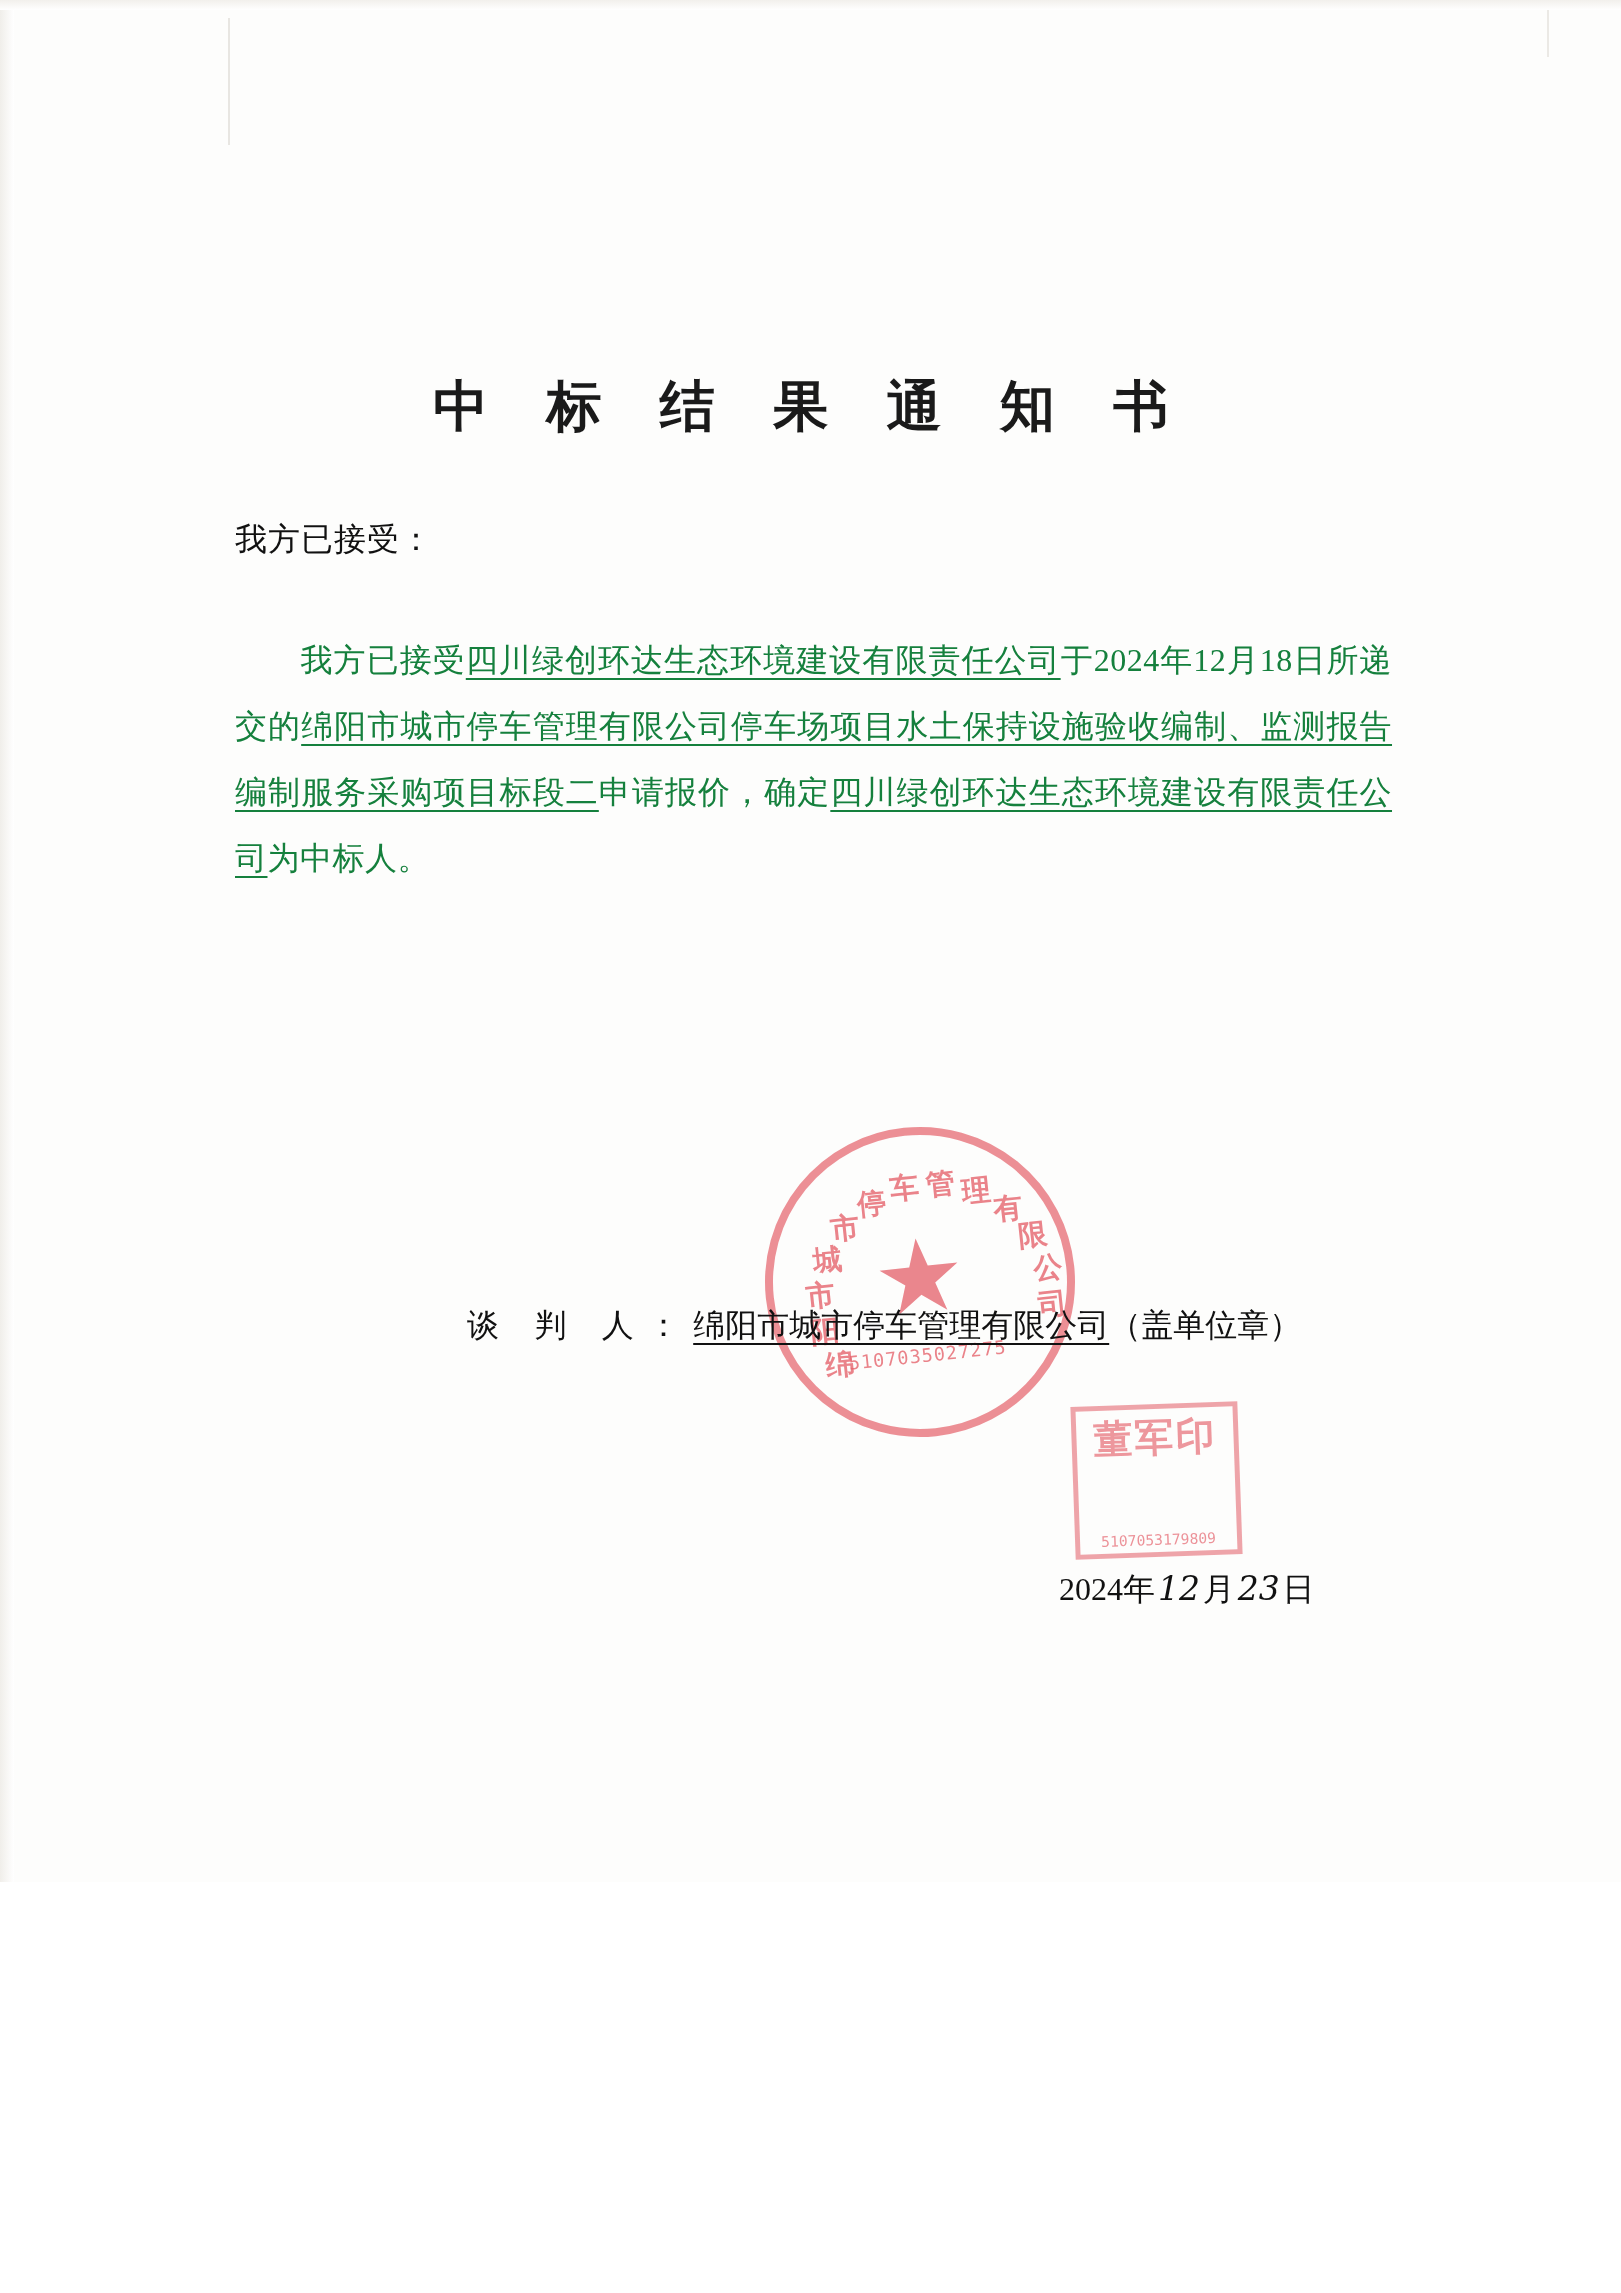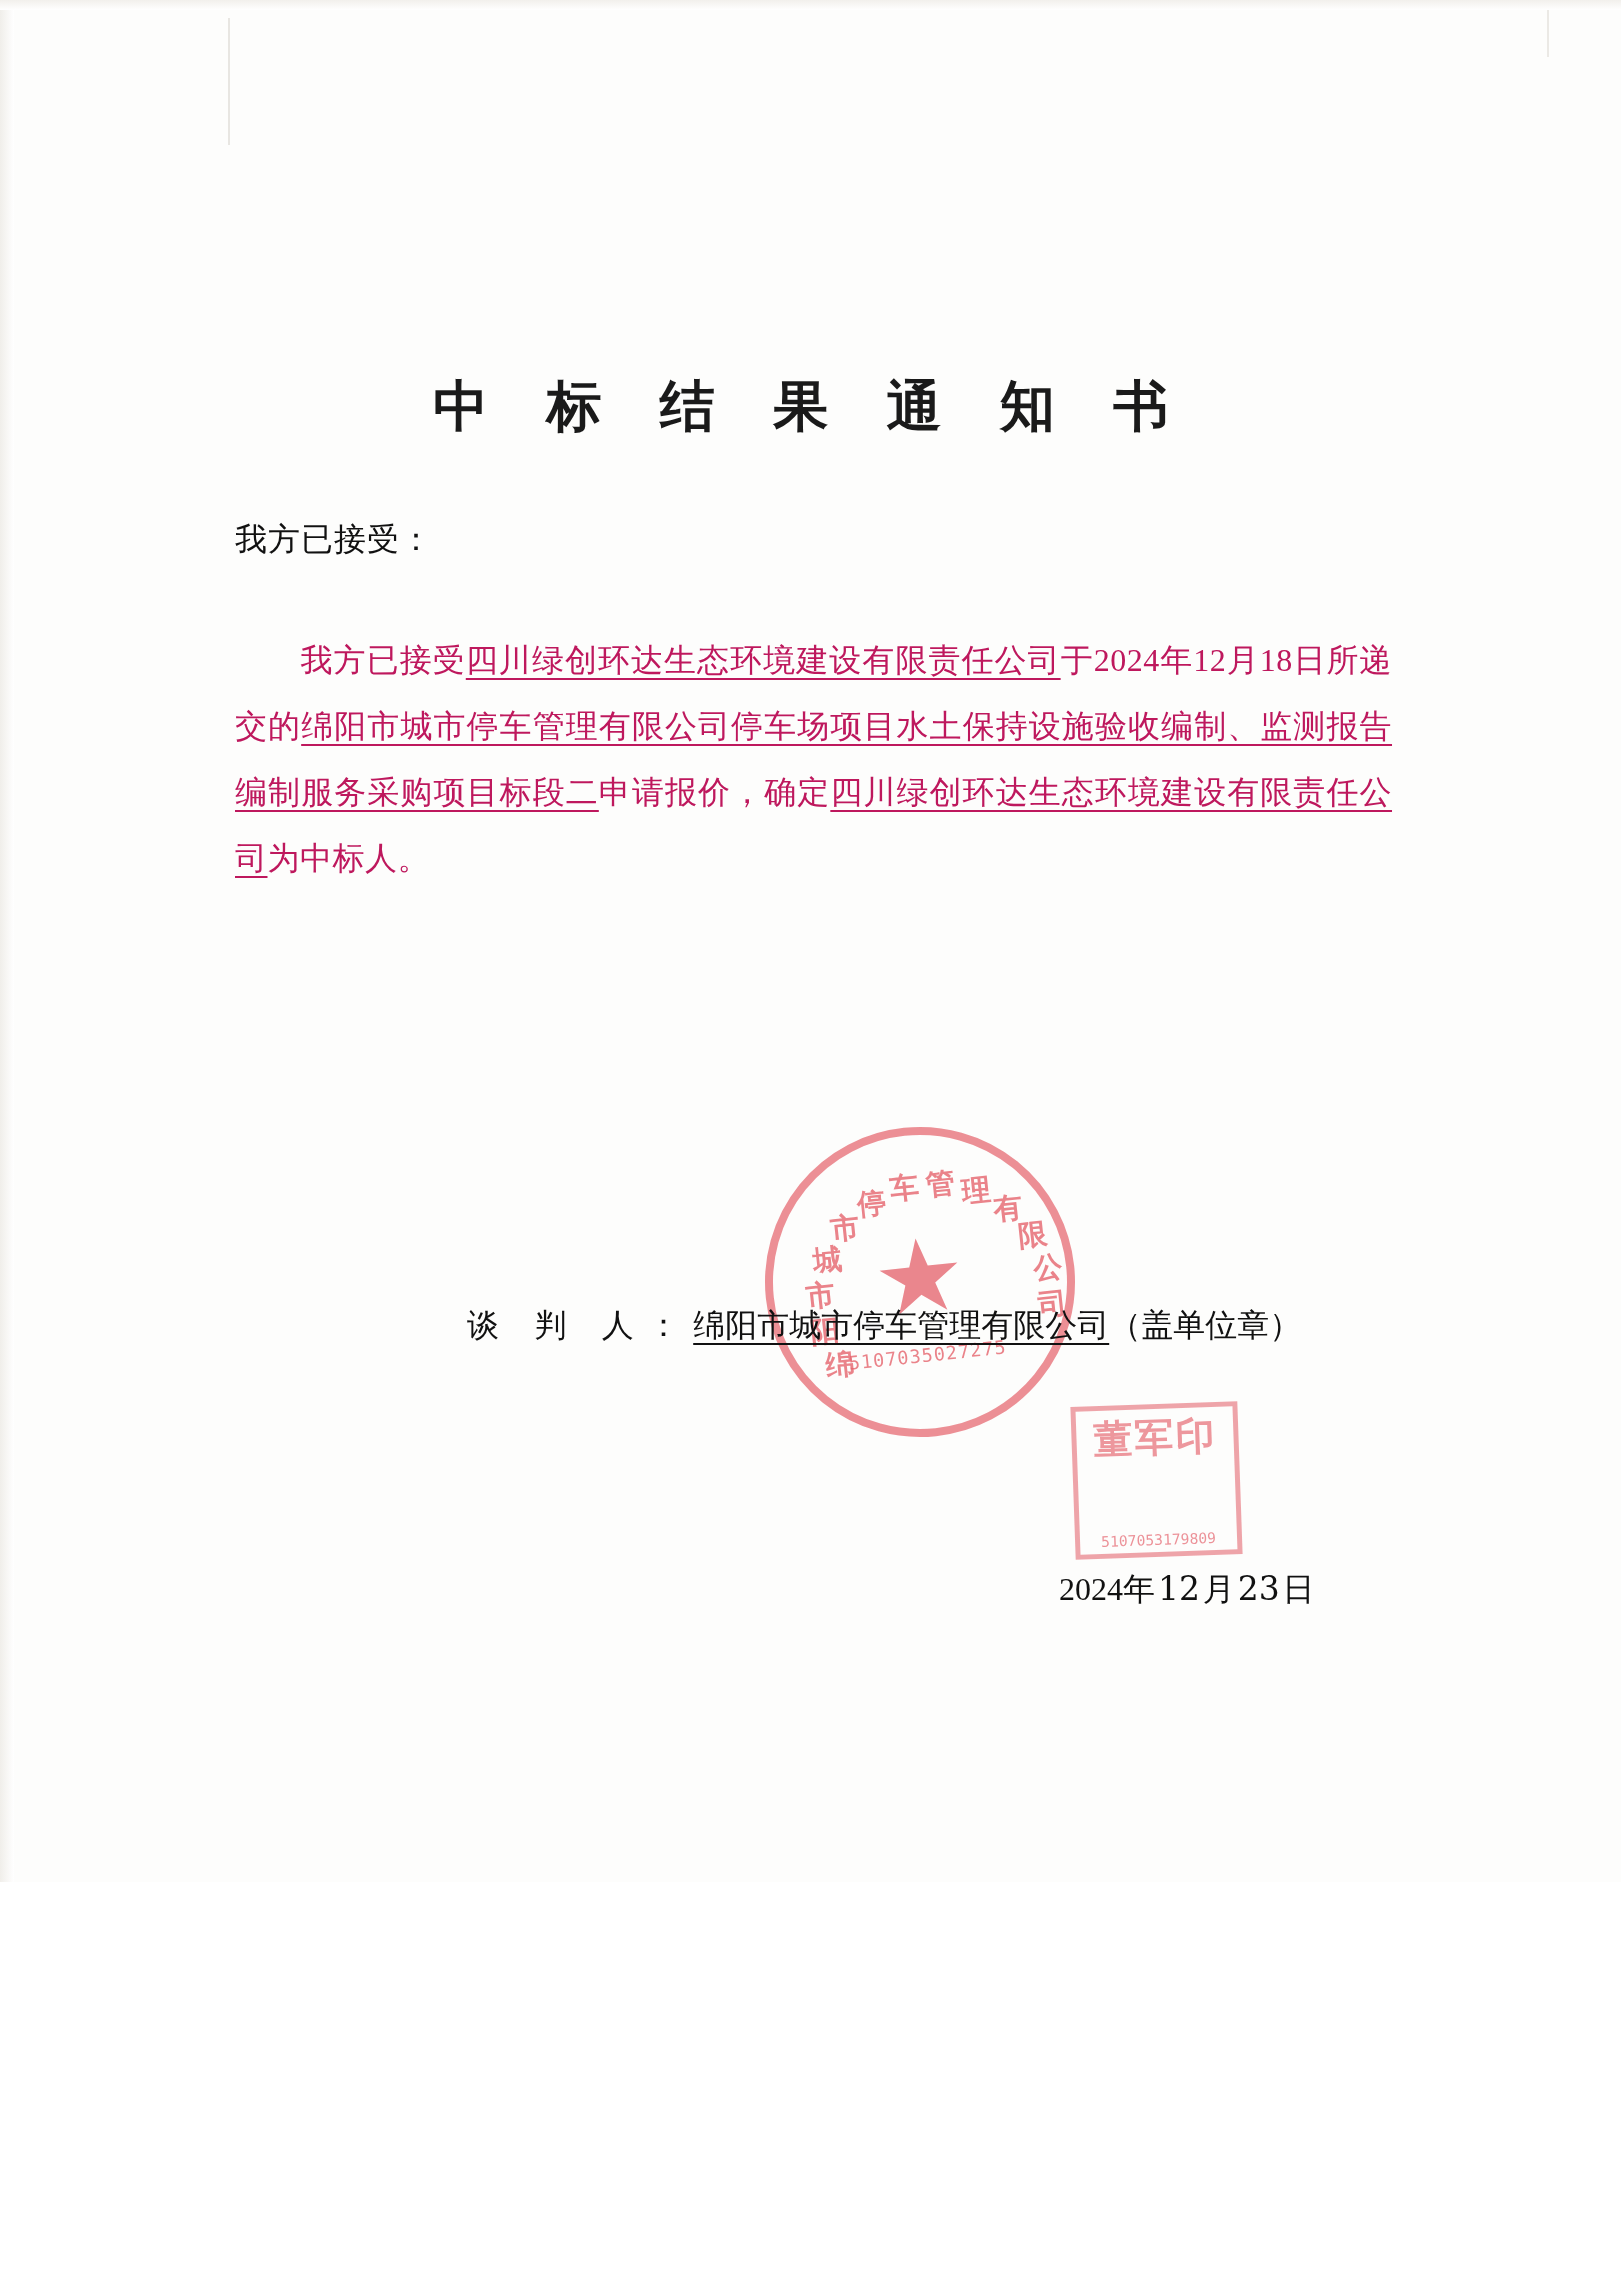--- a/index.html
+++ b/index.html
@@ -69,21 +69,21 @@
     letter-spacing: 1px;
   }
 
   .body-block {
     position: absolute;
     top: 627px;
     left: 235px;
     width: 1157px;
     font-size: 32px;
     line-height: 66px;
-    color: #be185d;
+    color: #15803d;
     letter-spacing: 0.5px;
     text-align: justify;
   }
   .indent {
     display: inline-block;
     width: 65px;
   }
   .u {
     text-decoration: underline;
     text-underline-offset: 6.9px;
@@ -126,20 +126,21 @@
   .date-line {
     position: absolute;
     top: 1568px;
     left: 1059px;
     font-size: 32px;
     color: #111;
     white-space: nowrap;
   }
   .hand {
     font-family: "DejaVu Serif", serif;
+    font-style: italic;
     font-size: 33px;
     padding: 0 2.9px;
   }
 
   
   .seal-round {
     position: absolute;
     left: 765px;
     top: 1127px;
     width: 294px;

